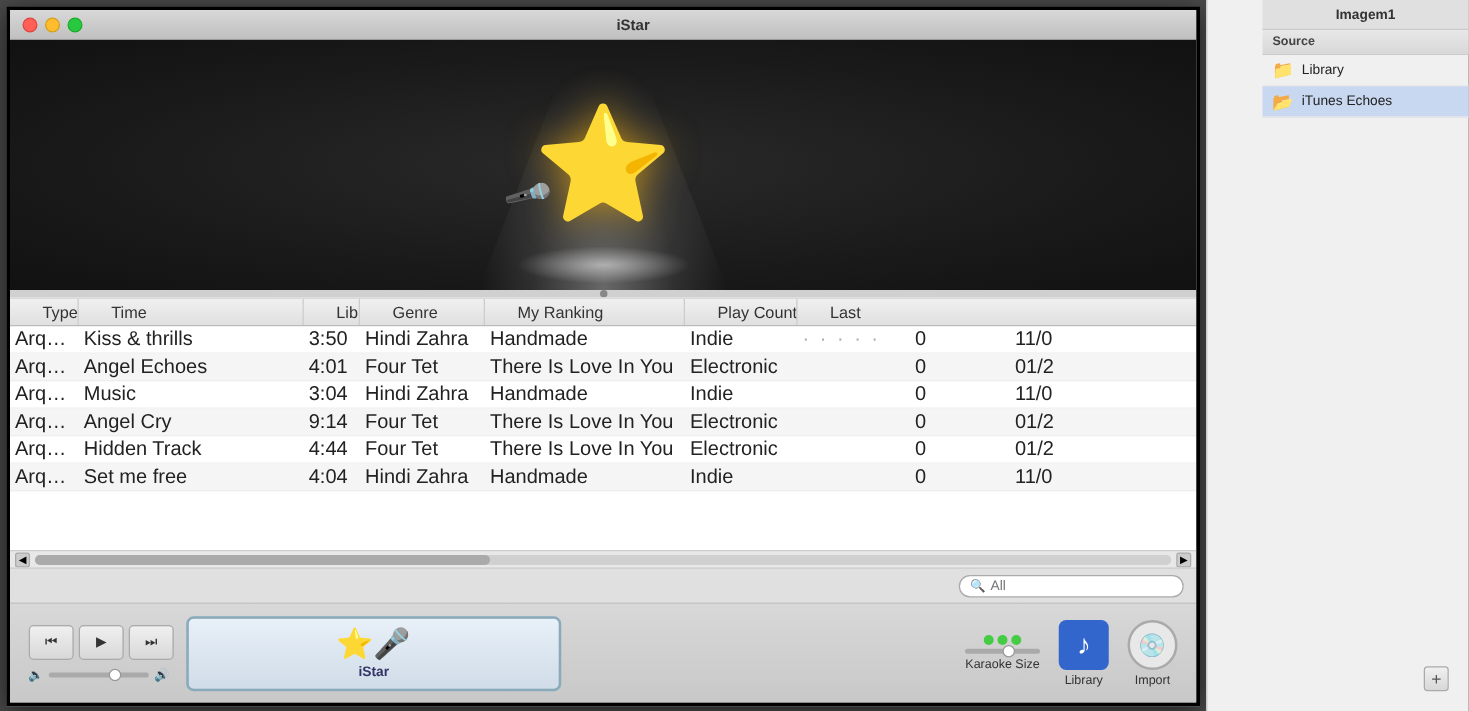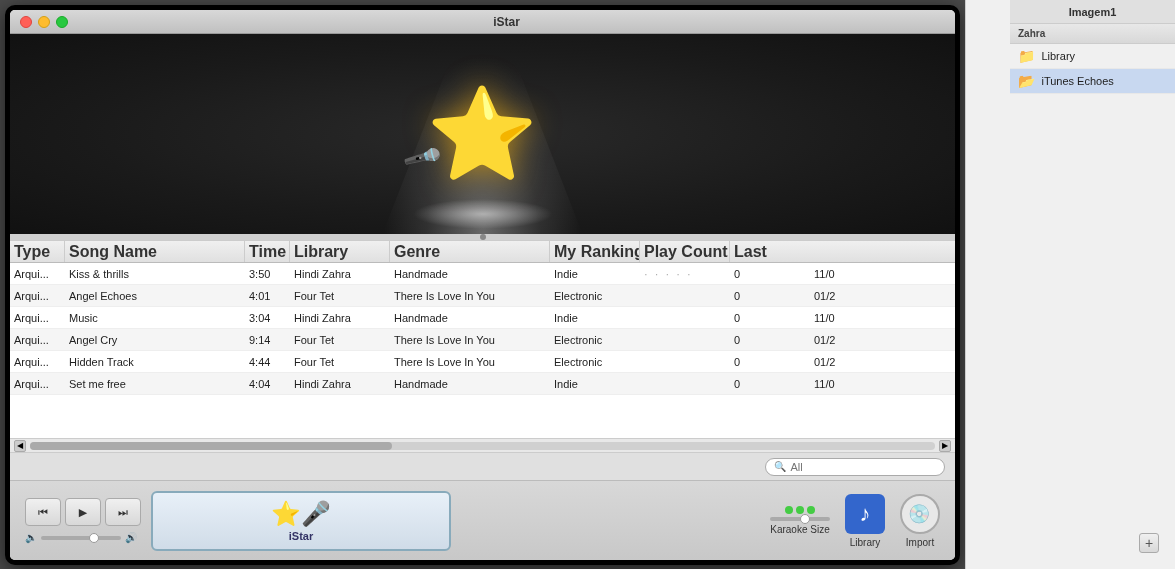--- a/index.html
+++ b/index.html
@@ -11,27 +11,27 @@
       height: 569px;
       overflow: hidden;
       display: flex;
     }
 
     
     .app-window {
       width: 955px;
       height: 560px;
       margin: 5px;
-      border-radius: 10px;
+      border-radius: 0;
       overflow: hidden;
       box-shadow: 0 4px 20px rgba(0,0,0,0.6);
       display: flex;
       flex-direction: column;
       background: #f0f0f0;
-      border: 5px solid #000000;
+      border: 3px solid #000000;
     }
 
     
     .title-bar {
       background: linear-gradient(to bottom, #d8d8d8, #c0c0c0);
       height: 24px;
       display: flex;
       align-items: center;
       padding: 0 10px;
       border-bottom: 1px solid #999;
@@ -116,48 +116,49 @@
     .table-header {
       display: grid;
       grid-template-columns: 55px 180px 45px 100px 160px 90px 90px 80px 50px;
       background: linear-gradient(to bottom, #f0f0f0, #e0e0e0);
       border-bottom: 1px solid #bbb;
       height: 22px;
       align-items: center;
     }
     .th {
       padding: 0 4px;
-      font-size: 16px;
+      font-size: 13px;
       color: #333;
-      font-weight: 700;
+      font-weight: 400;
       border-right: 1px solid #ccc;
       height: 100%;
       display: flex;
       align-items: center;
       cursor: pointer;
       white-space: nowrap;
       overflow: hidden;
+      margin-left: 22px;
     }
     .th:last-child { border-right: none; }
 
     .table-body {
       overflow-y: auto;
       height: calc(100% - 22px);
     }
     .table-row {
       display: grid;
       grid-template-columns: 55px 180px 45px 100px 160px 90px 90px 80px 50px;
       border-bottom: 1px solid #eee;
       height: 22px;
       align-items: center;
     }
     .table-row:nth-child(even) { background: #f5f5f5; }
     .td {
       padding: 0 4px;
-      font-size: 11px;
+      font-size: 16px;
       color: #222;
       white-space: nowrap;
       overflow: hidden;
       text-overflow: ellipsis;
     }
 
     
     .hscroll {
       height: 14px;
       background: #e8e8e8;
@@ -478,21 +479,20 @@
     </div>
   </div>
 
   <div class="scroll-indicator">
     <div class="scroll-dot"></div>
   </div>
 
   <div class="table-container">
     <div class="table-header">
       <div class="th">Type</div>
-      <div class="th">Song Name</div>
       <div class="th">Time</div>
       <div class="th">Library</div>
       <div class="th">Genre</div>
       <div class="th">My Ranking</div>
       <div class="th">Play Count</div>
       <div class="th">Last</div>
     </div>
     <div class="table-body" id="table-body">
     <div class="table-row">
           <div class="td">Arqui...</div>
@@ -628,21 +628,21 @@
         <div class="icon-button-label">Import</div>
       </div>
     </div>
   </div>
 </div>
 
 <div class="right-panel">
   <div class="right-panel-titlebar">
     <span class="right-panel-title">Imagem1</span>
   </div>
-  <div class="right-panel-label">Zahra</div>
+  <div class="right-panel-label">Source</div>
   <div class="source-item">
     <span class="source-icon">📁</span>
     <span class="source-label">Library</span>
   </div>
   <div class="source-item active">
     <span class="source-icon">📂</span>
     <span class="source-label">iTunes Echoes</span>
   </div>
   <div style="flex:1;"></div>
   <div style="display:flex; justify-content:flex-end; padding:8px;">

